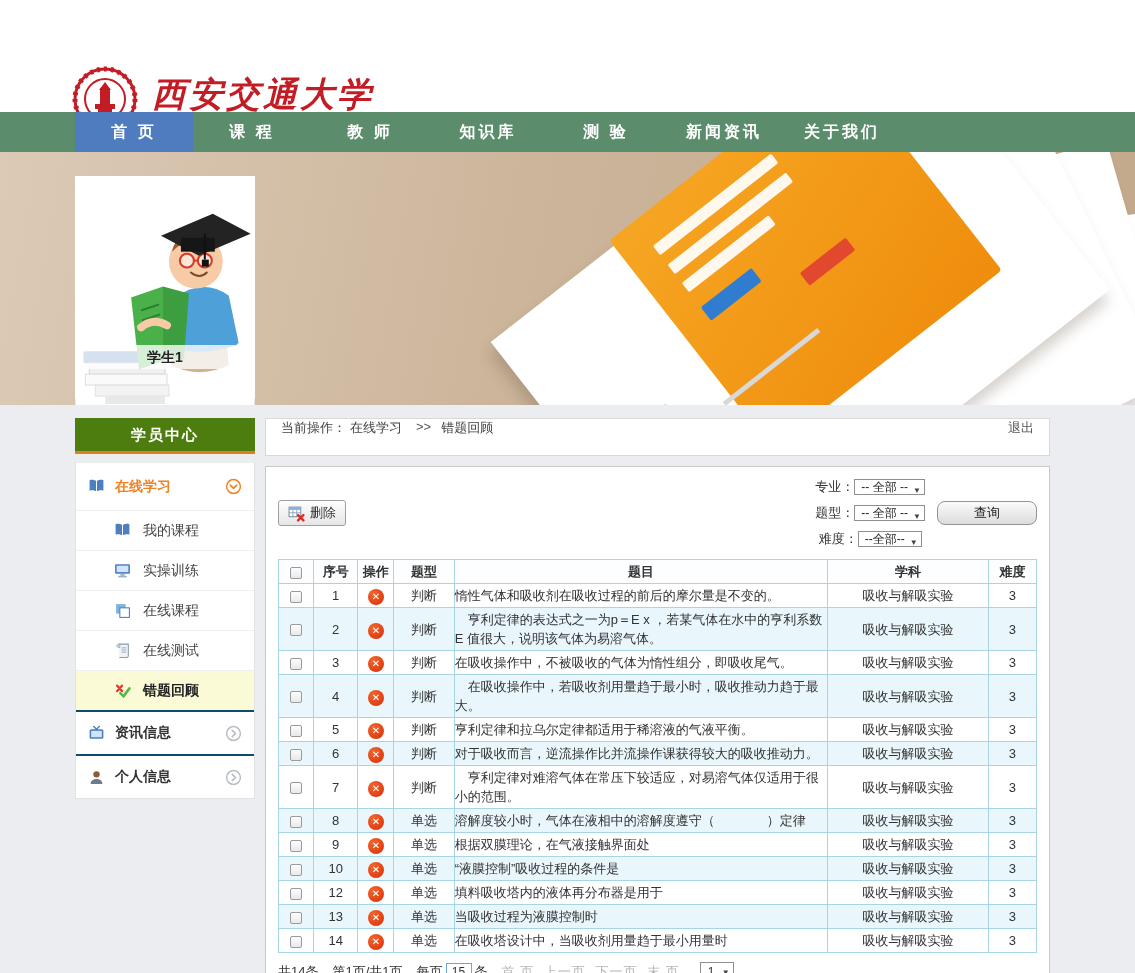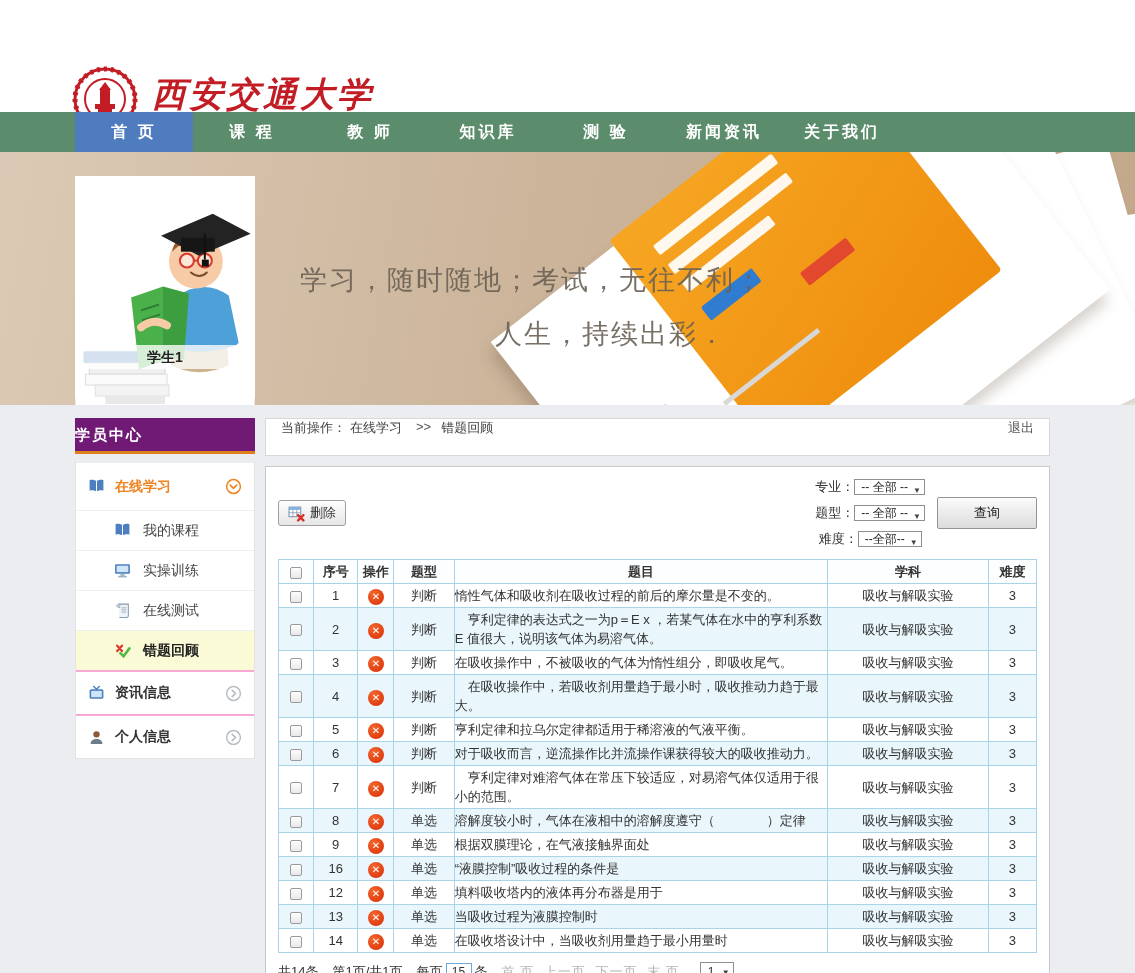--- a/index.html
+++ b/index.html
@@ -46,54 +46,54 @@
   .slogan { position:absolute; left:300px; top:110px; width:480px; color:rgba(106,96,84,.9);
             font-size:27px; letter-spacing:2px; }
   .slogan-line2 { margin-top:18px; margin-left:195px; }
 
   
   .content { position:absolute; top:405px; left:0; width:100%; height:568px; background:#ebedf0; }
   .content-inner { display:flex; gap:10px; padding:13px 0 0 75px; }
 
   
   .sidebar { width:180px; flex:none; }
-  .sidebar-header { height:36px; line-height:34px; background:#701a75; border-bottom:3px solid #e07f1f;
+  .sidebar-header { height:36px; line-height:34px; text-align:center; background:#4d7c0f; border-bottom:3px solid #e07f1f;
                     color:#fff; font-size:15px; font-weight:bold; letter-spacing:2px; cursor:pointer; }
   .sidebar-menu { margin-top:8px; background:#fff; border:1px solid #e3e3e3; border-top:none; }
   .icon { display:inline-flex; width:17px; height:17px; flex:none; }
   .icon svg { width:100%; height:100%; }
   .side-parent { height:48px; display:flex; align-items:center; gap:10px; padding:0 12px;
                  color:#f08321; font-size:14px; font-weight:bold; border-top:1px solid #eee; cursor:pointer; }
   .side-parent .chev { margin-left:auto; }
   .side-sub { height:40px; display:flex; align-items:center; gap:12px; padding-left:38px;
               font-size:14px; color:#444; border-top:1px solid #efefef; cursor:pointer; }
   .side-sub.active { background:#fbfad6; color:#222; font-weight:bold; }
   .side-section { height:44px; display:flex; align-items:center; gap:10px; padding:0 12px;
-                  font-size:14px; font-weight:bold; color:#333; border-top:2px solid #f9a8d4; cursor:pointer; }
+                  font-size:14px; font-weight:bold; color:#333; border-top:2px solid #0c4a6e; cursor:pointer; }
   .side-section .chev { margin-left:auto; }
 
   
   .main { width:785px; flex:none; }
   .breadcrumb-bar { height:38px; background:#fff; border:1px solid #d8d8d8; display:flex; 
                     padding:0 15px; font-size:13px; color:#444; }
   .breadcrumb-bar .sep { margin:0 10px; color:#555; }
   .crumb { margin-right:4px; }
   .logout { margin-left:auto; color:#555; cursor:pointer; }
 
   .panel { margin-top:10px; background:#fff; border:1px solid #c9c9c9; padding:10px 12px 14px; min-height:492px; }
   .toolbar { display:flex; align-items:center; }
   .btn-delete { display:inline-flex; align-items:center; gap:5px; height:26px; padding:0 9px; font-size:13px; color:#333;
                 background:linear-gradient(#fefefe,#e6e6e6); border:1px solid #9f9f9f; border-radius:3px; cursor:pointer; }
   .filters { margin-left:auto; display:flex; align-items:center; gap:6px; font-size:13px; color:#333;flex-direction:column; }
   .select { position:relative; height:22px; line-height:20px; background:#fff; border:1px solid #8f8f8f;
             font-size:12px; color:#222; padding:0 16px 0 6px; cursor:pointer; }
   .select::after { content:"▼"; position:absolute; right:3px; top:1px; font-size:8px; color:#444; }
   .sel-major { width:135px; } .sel-type { width:78px; } .sel-diff { width:68px; }
-  .btn-query { width:100px; height:32px; margin-left:12px; font-size:13px; color:#222; text-align:center;
-               background:linear-gradient(#fbfbfb,#dcdcdc); border:1px solid #949494; border-radius:2px; cursor:pointer; }
+  .btn-query { width:100px; height:24px; margin-left:12px; font-size:13px; color:#222; text-align:center;
+               background:linear-gradient(#fbfbfb,#dcdcdc); border:1px solid #949494; border-radius:8px; cursor:pointer; }
 
   table.qtable { width:100%; margin-top:10px; border-collapse:collapse; font-size:13px; color:#333; }
   .qtable th, .qtable td { border:1px solid #a9d4e6; padding:2px 4px; text-align:center; line-height:19px; }
   .qtable th { height:24px; font-weight:bold; background:#fdfeff; }
   .qtable td.c-q { text-align:left; padding:2px 0; }
   .qtable tbody tr:nth-child(even) { background:#e9f6fb; }
   .col-check { width:35px; } .col-idx { width:44px; } .col-op { width:36px; } .col-type { width:60px; }
   .col-q { width:372px; } .col-subj { width:160px; } .col-diff { width:48px; }
   .checkbox { display:inline-block; width:12px; height:12px; border:1px solid #9a9a9a; border-radius:2px;
               background:linear-gradient(#fdfdfd,#e9e9e9); vertical-align:middle; cursor:pointer; }
@@ -166,24 +166,20 @@
       <div class="bar b1"></div>
         <div class="bar b2"></div>
         <div class="bar b3"></div>
       <div class="btn-blue"></div>
         <div class="btn-red"></div>
 
       <div class="gline g1"></div>
         <div class="gline g3"></div>
     </div>
 
-    <div class="slogan">
-      <div class="slogan-line1">学习，随时随地；考试，无往不利；</div>
-      <div class="slogan-line2">人生，持续出彩．</div>
-    </div>
 
     <div class="student-card">
       <svg width="180" height="229" viewBox="0 0 180 230">
         <rect x="0" y="0" width="180" height="230" fill="#ffffff"></rect>
         <rect x="8" y="176" width="70" height="12" rx="2" fill="#3f78b5"></rect>
         <rect x="14" y="188" width="76" height="11" fill="#f0f0f0" stroke="#d5d5d5"></rect>
         <rect x="10" y="199" width="82" height="11" fill="#fafafa" stroke="#dddddd"></rect>
         <rect x="20" y="210" width="74" height="11" fill="#f3f3f3" stroke="#e0e0e0"></rect>
         <rect x="30" y="221" width="60" height="8" fill="#e8e8e8"></rect>
         <path d="M96 190 q28 14 58 0 l-4 -52 -50 -2 z" fill="#cdb48e"></path>
@@ -245,20 +241,29 @@
                   <svg viewBox="0 0 16 16">
                     <rect x="1" y="2" width="14" height="9" rx="1" fill="#4d7fc0"></rect>
                     <rect x="2.5" y="3.5" width="11" height="6" fill="#cfe6fa"></rect>
                     <rect x="6" y="11" width="4" height="2" fill="#9ab0c8"></rect>
                     <rect x="4" y="13" width="8" height="1.5" fill="#9ab0c8"></rect>
                   </svg>
                 </span>
     <span>实操训练</span>
   </div>
 
+  <div class="side-sub">
+    <span class="icon">
+                  <svg viewBox="0 0 16 16">
+                    <rect x="2" y="2" width="9" height="9" fill="#7fb2e0"></rect>
+                    <rect x="5.5" y="5.5" width="9" height="9" fill="#fff" stroke="#4d7fc0"></rect>
+                  </svg>
+                </span>
+    <span>在线课程</span>
+  </div>
 
   <div class="side-sub">
     <span class="icon">
                   <svg viewBox="0 0 16 16">
                     <path d="M4.5 2h9v11c0 1-.7 1.6-1.6 1.6H5" fill="#eef3f8" stroke="#8a9bb0"></path>
                     <path d="M4.5 2C3.4 2 2.6 2.7 2.6 3.6S3.4 5.2 4.5 5.2h1V2z" fill="#c7d3e0" stroke="#8a9bb0" stroke-width=".6"></path>
                     <path d="M7 5.5h4.5M7 7.5h4.5M7 9.5h4.5" stroke="#9aaabb" stroke-width=".9"></path>
                   </svg>
                 </span>
     <span>在线测试</span>
@@ -457,21 +462,21 @@
     <td>9</td>
     <td><span class="del-icon">✕</span></td>
     <td>单选</td>
     <td class="c-q">根据双膜理论，在气液接触界面处</td>
     <td>吸收与解吸实验</td>
     <td>3</td>
   </tr>
 
   <tr>
     <td><span class="checkbox"></span></td>
-    <td>16</td>
+    <td>10</td>
     <td><span class="del-icon">✕</span></td>
     <td>单选</td>
     <td class="c-q">“液膜控制”吸收过程的条件是</td>
     <td>吸收与解吸实验</td>
     <td>3</td>
   </tr>
 
 
   <tr>
     <td><span class="checkbox"></span></td>

